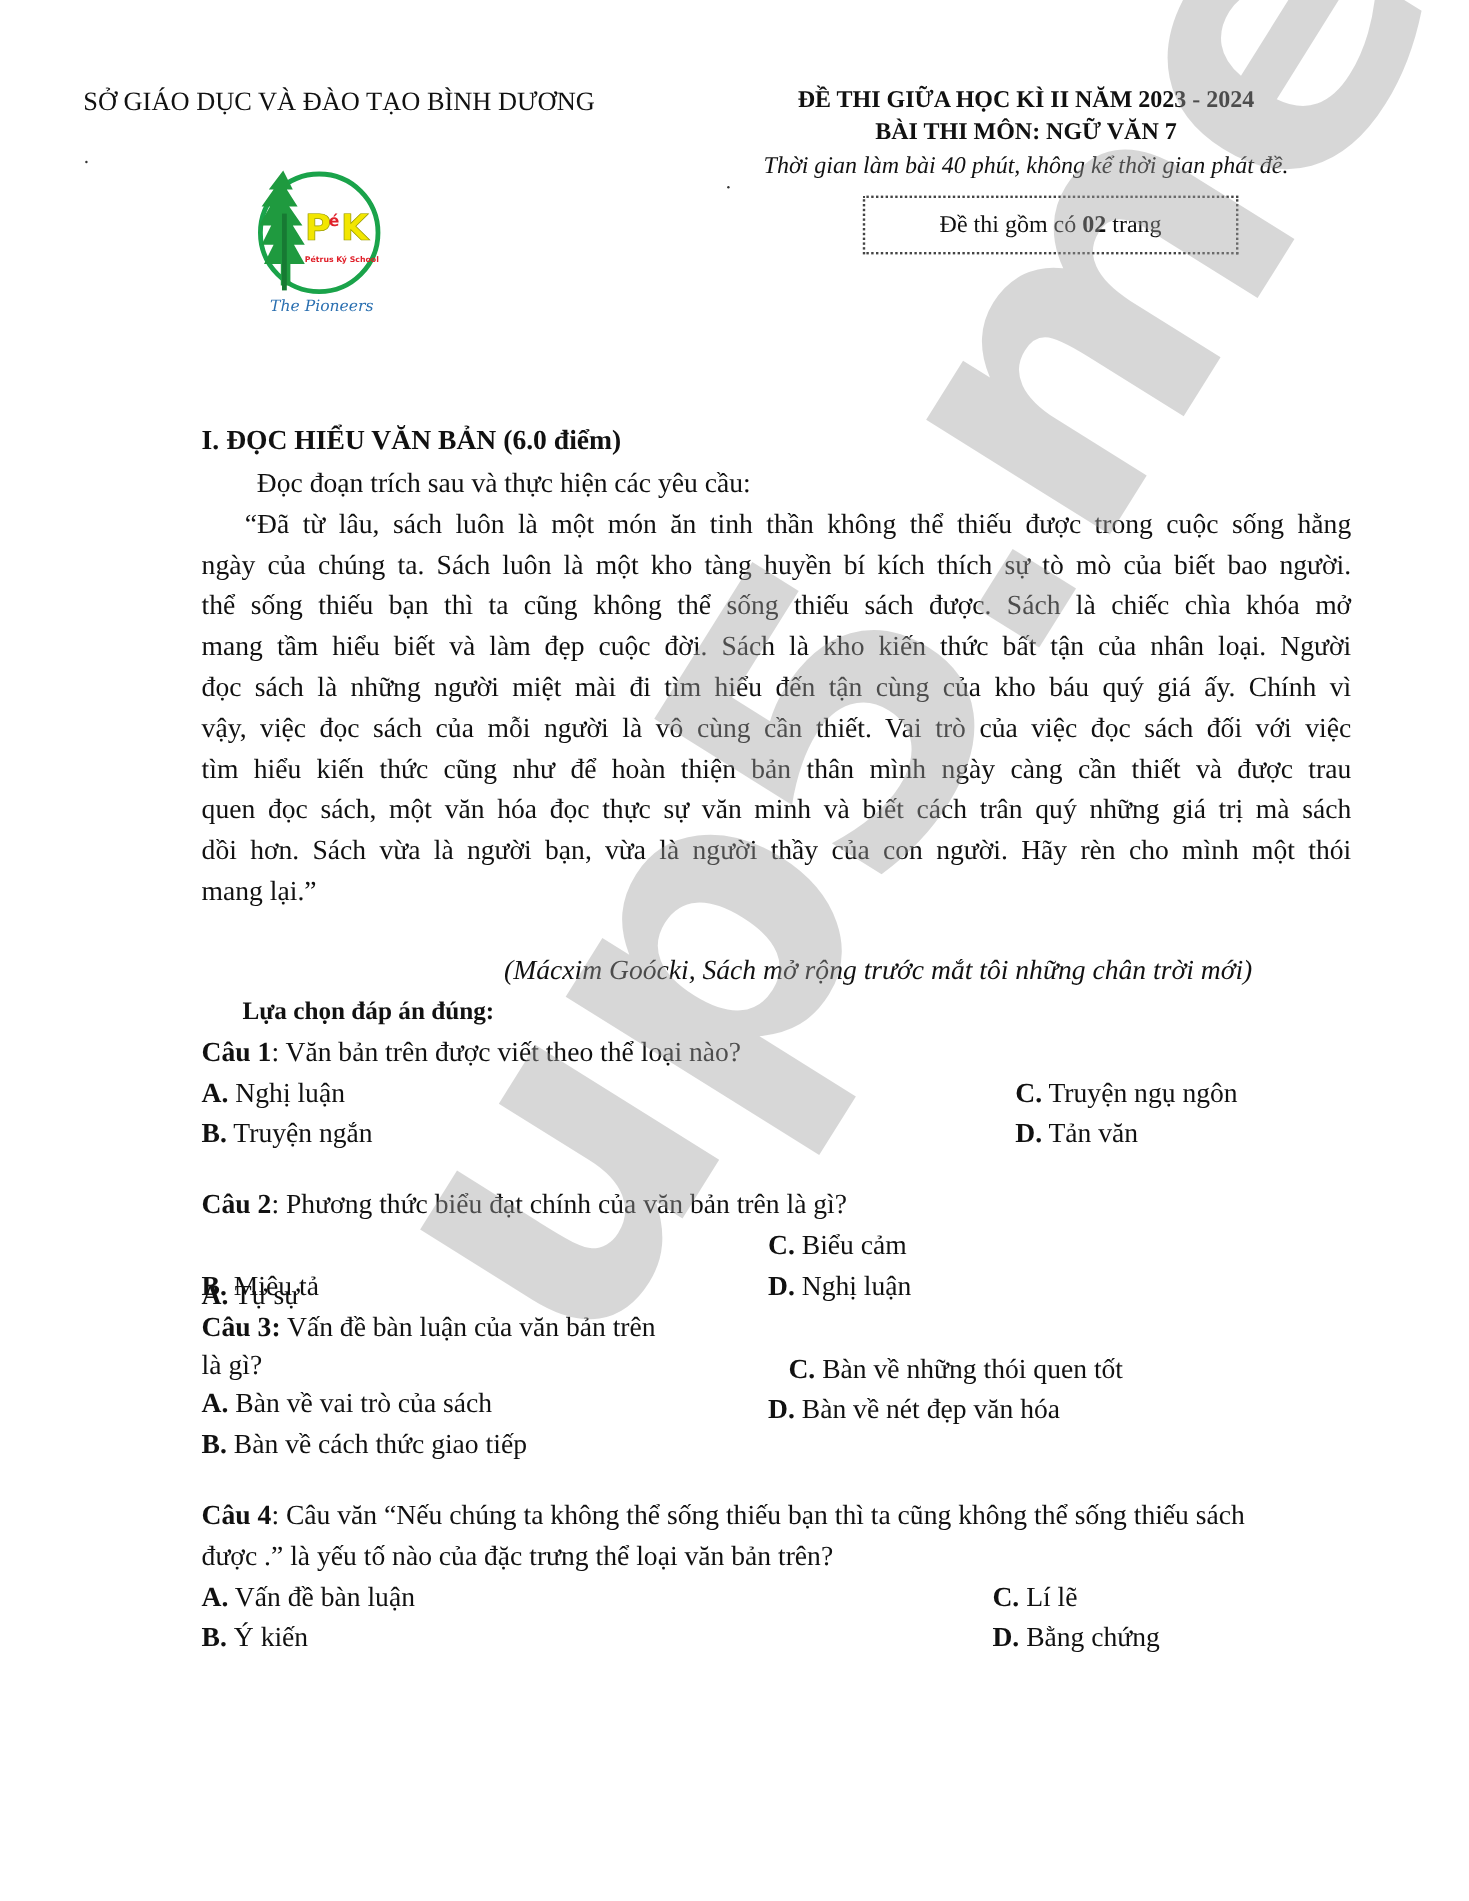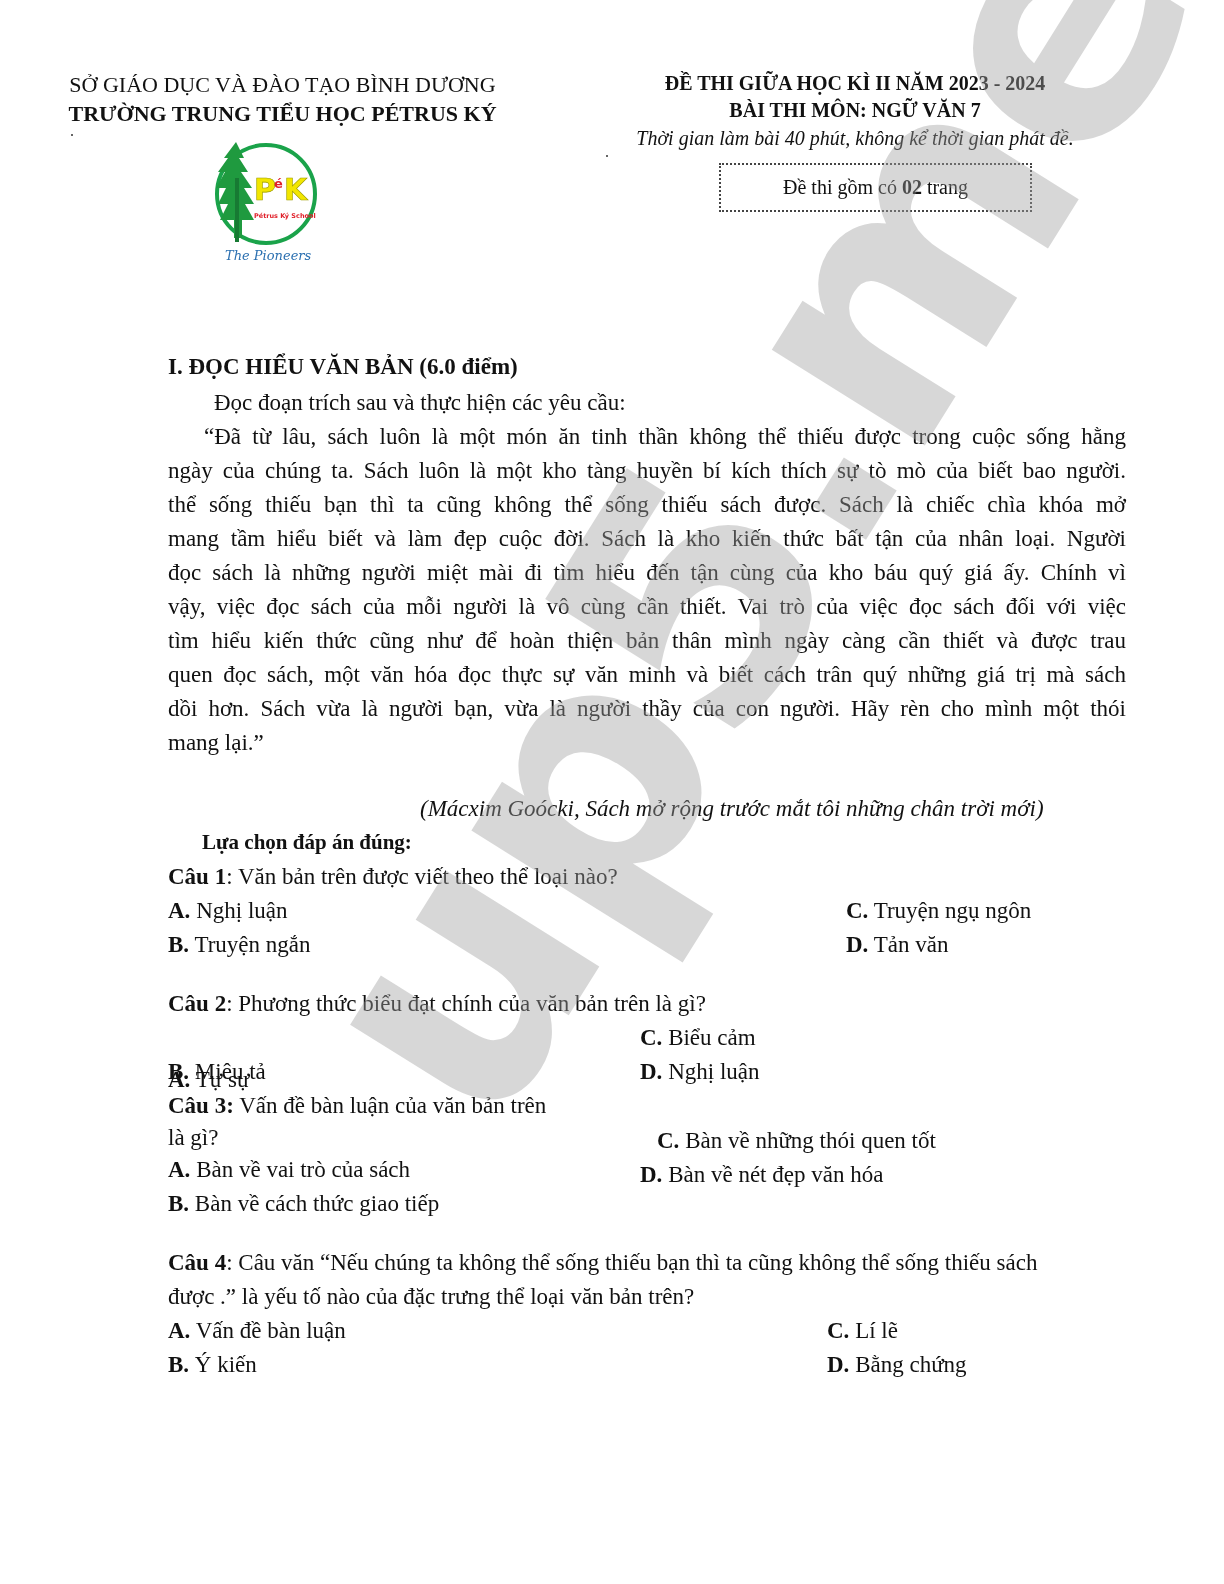--- a/index.html
+++ b/index.html
@@ -45,21 +45,20 @@
   .q { font-size: 23px; }
   .q b { font-weight: bold; }
   .opt { font-size: 23px; }
   .opt b { font-weight: bold; }
 </style>
 </head>
 <body>
 
 <div class="abs hdr-left">
   <div>SỞ GIÁO DỤC VÀ ĐÀO TẠO BÌNH DƯƠNG</div>
-  <div class="l2">TRƯỜNG TRUNG TIỂU HỌC PÉTRUS KÝ</div>
 </div>
 <div class="dot-small" style="left:71px;top:134px"></div>
 
 <svg class="logo" viewBox="0 0 116 132">
   <circle cx="58" cy="56" r="49" fill="none" stroke="#1aa34a" stroke-width="4"></circle>
   <g fill="#1f9a3f">
     <polygon points="28,4 36,20 31,20 40,34 33,34 44,50 36,50 46,66 37,66 46,82 34,82 34,100 26,100 26,82 12,82 20,66 10,66 18,50 8,50 17,34 10,34 20,20 16,20"></polygon>
     <rect x="27" y="40" width="4" height="64" fill="#177a33"></rect>
   </g>
   <g>

